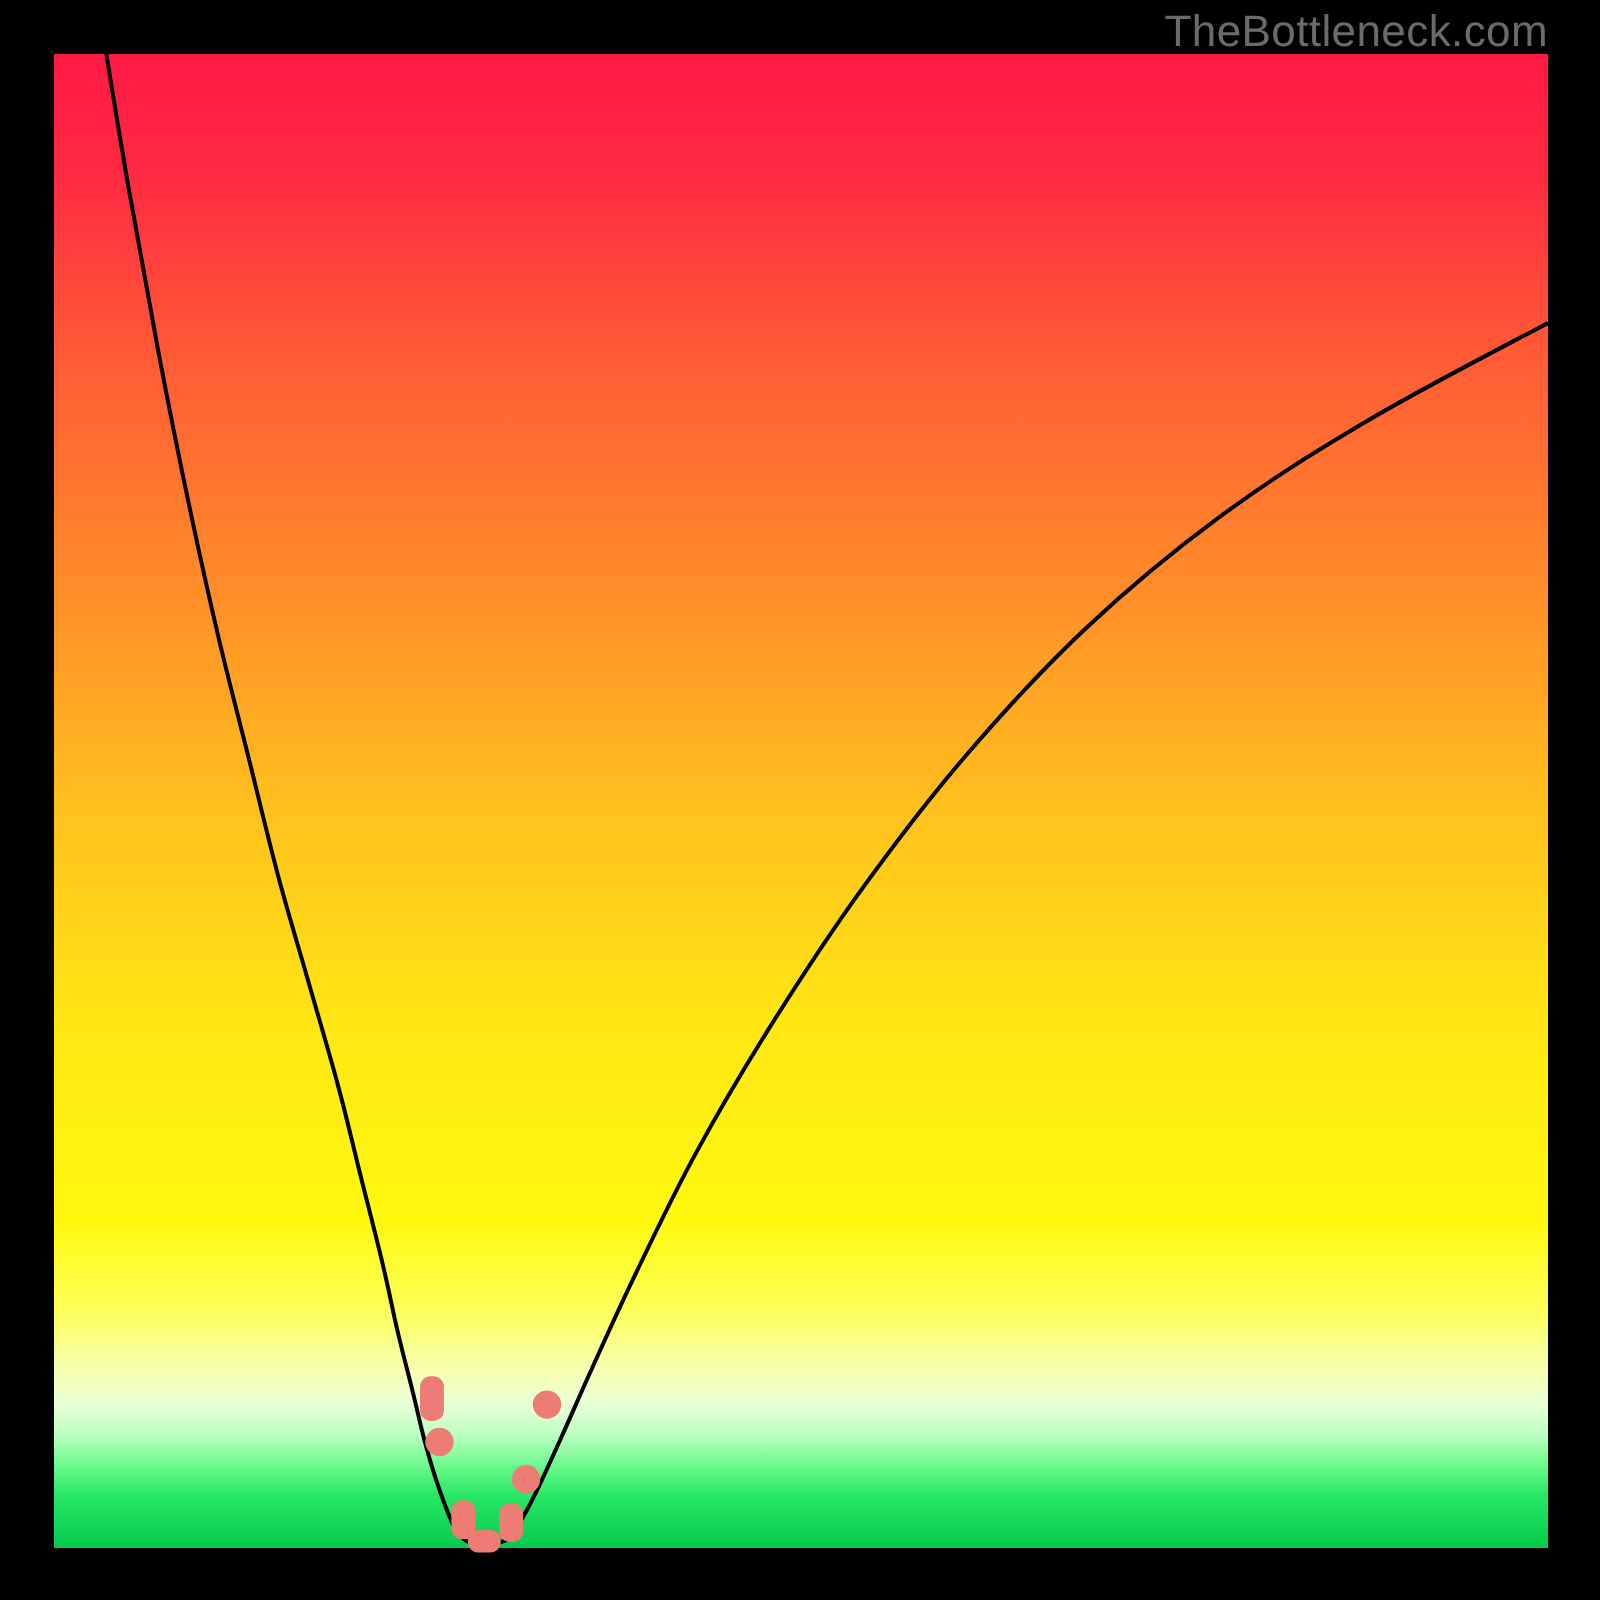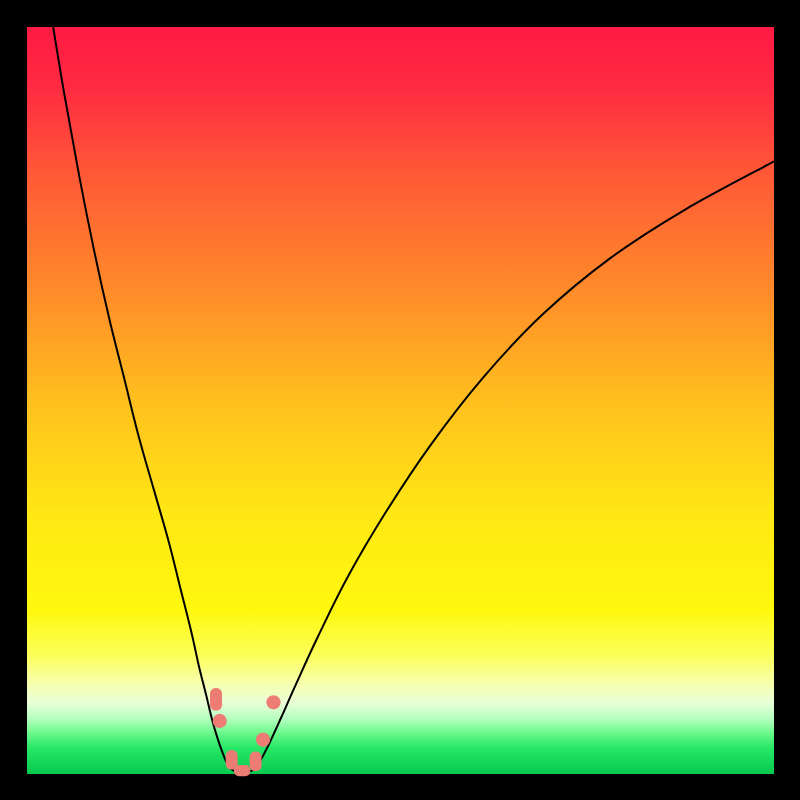--- a/index.html
+++ b/index.html
@@ -50,13 +50,14 @@
         <path d="M 3.5000000000000004 0 C 3.7700000000000005 1.6199999999999999, 4.37 5.4, 5 9 C 5.63 12.6, 6.280000000000001 16.22, 7.000000000000001 20 C 7.720000000000001 23.78, 8.28 26.58, 9 30 C 9.72 33.42, 10.28 35.94, 11 39 C 11.72 42.06, 12.28 44.12, 13 47 C 13.72 49.88, 14.28 52.3, 15 55 C 15.72 57.7, 16.28 59.48, 17 62 C 17.72 64.52, 18.37 66.66, 19 69 C 19.63 71.34, 19.96 72.84, 20.5 75 C 21.04 77.16, 21.55 79.11, 22 81 C 22.45 82.89, 22.64 83.97, 23 85.5 C 23.36 87.03, 23.676 88.186, 24 89.5 C 24.324 90.814, 24.53 91.774, 24.8 92.8 C 25.07 93.826, 25.248 94.408, 25.5 95.2 C 25.752 95.992, 25.966 96.58800000000001, 26.200000000000003 97.2 C 26.434000000000005 97.812, 26.566 98.195, 26.8 98.6 C 27.034000000000002 99.005, 27.230000000000004 99.252, 27.500000000000004 99.45 C 27.770000000000003 99.64800000000001, 27.976000000000006 99.655, 28.300000000000004 99.7 C 28.624000000000002 99.745, 28.939999999999998 99.745, 29.299999999999997 99.7 C 29.659999999999997 99.655, 29.994 99.64800000000001, 30.3 99.45 C 30.606 99.252, 30.658 99.149, 31 98.6 C 31.342 98.05099999999999, 31.660000000000004 97.498, 32.2 96.4 C 32.74 95.302, 33.316 94.012, 34 92.5 C 34.684 90.988, 35.1 89.98, 36 88 C 36.9 86.02, 37.74 84.11, 39 81.5 C 40.26 78.89, 41.38 76.47, 43 73.5 C 44.62 70.53, 46.02 68.15, 48 65 C 49.98 61.85, 51.66 59.24, 54 56 C 56.34 52.76, 58.3 50.15, 61 47 C 63.7 43.85, 65.94 41.38, 69 38.5 C 72.06 35.62, 74.58 33.52, 78 31 C 81.42 28.48, 84.04 26.84, 88 24.5 C 91.96 22.16, 97.84 19.17, 100 18" fill="none" stroke="#000000" stroke-width="2.0" vector-effect="non-scaling-stroke"></path>
         <rect x="24.5" y="88.5" width="1.6" height="3" rx="0.7200000000000001" fill="#ed7d74" stroke="#ed7d74" stroke-width="0"></rect>
         <circle cx="25.8" cy="92.9" r="0.95" fill="#ed7d74" stroke="#ed7d74" stroke-width="0"></circle>
         <rect x="26.599999999999994" y="96.8" width="1.6" height="2.6" rx="0.7200000000000001" fill="#ed7d74" stroke="#ed7d74" stroke-width="0"></rect>
         <rect x="27.700000000000003" y="98.8" width="2.2" height="1.5" rx="0.675" fill="#ed7d74" stroke="#ed7d74" stroke-width="0"></rect>
         <rect x="29.799999999999997" y="97" width="1.6" height="2.6" rx="0.7200000000000001" fill="#ed7d74" stroke="#ed7d74" stroke-width="0"></rect>
         <circle cx="31.6" cy="95.4" r="0.95" fill="#ed7d74" stroke="#ed7d74" stroke-width="0"></circle>
         <circle cx="33" cy="90.4" r="0.95" fill="#ed7d74" stroke="#ed7d74" stroke-width="0"></circle>
       </svg>
   </div>
+  <div class="watermark" id="wm" style="right: 26px; top: 3px;">TheBottleneck.com</div>
 </div>
 
 </body></html>

